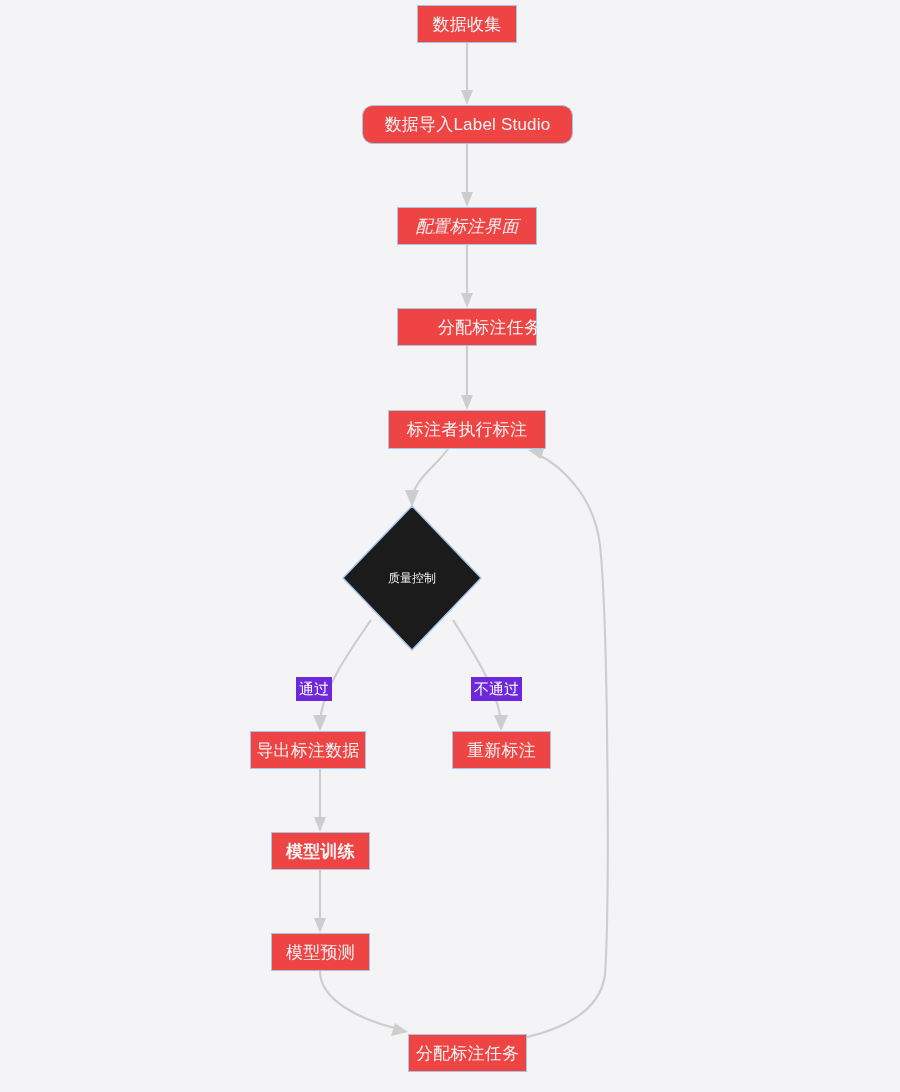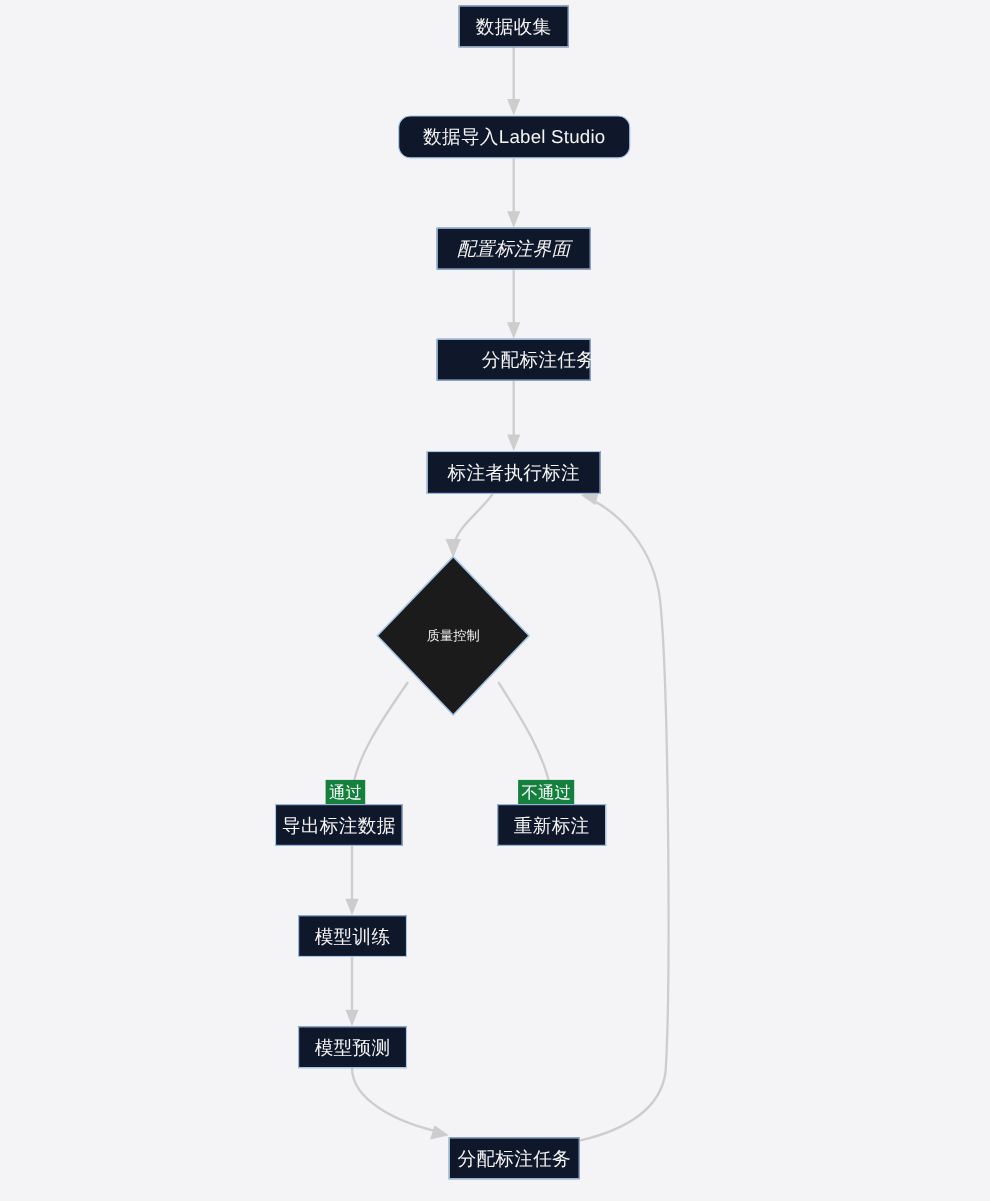--- a/index.html
+++ b/index.html
@@ -36,21 +36,21 @@
   .arrow-head {
     fill: #cdcdcd;
     stroke: none;
   }
   .node {
     position: absolute;
     box-sizing: border-box;
     display: flex;
     align-items: center;
     justify-content: center;
-    background: #0f172a;
+    background: #ef4444;
     border: 1.4px solid #a4c4e8;
     color: #f4f4f4;
     font-size: 17px;
     line-height: 1;
     letter-spacing: 0.2px;
     white-space: nowrap;
     user-select: none;
   }
   .node-label {
     display: block;
@@ -82,28 +82,27 @@
     display: flex;
     align-items: center;
     justify-content: center;
     color: #f4f4f4;
     font-size: 12px;
     white-space: nowrap;
     user-select: none;
   }
   .edge-label {
     position: absolute;
-    background: #15803d;
+    background: #6d28d9;
     color: #ffffff;
     font-size: 15px;
     line-height: 1;
     padding: 4px 3px 5px 3px;
     white-space: nowrap;
     user-select: none;
-    margin-top: 32px;
   }
 </style>
 </head>
 <body>
 
 <div id="diagram-root">
 
   <svg class="edges" viewBox="0 0 900 1092">
 
     <g>
@@ -194,21 +193,21 @@
   <div class="edge-label" style="left:471px; top:677px;">不通过</div>
 
   <div class="node" style="left:250px; top:731px; width:116px; height:38px;">
     <span class="node-label">导出标注数据</span>
   </div>
 
   <div class="node" style="left:452px; top:731px; width:99px; height:38px;">
     <span class="node-label">重新标注</span>
   </div>
 
-  <div class="node" style="left:271px; top:832px; width:99px; height:38px;">
+  <div class="node" style="left:271px; top:832px; width:99px; height:38px;font-weight:bold;">
     <span class="node-label">模型训练</span>
   </div>
 
   <div class="node" style="left:271px; top:933px; width:99px; height:38px;">
     <span class="node-label">模型预测</span>
   </div>
 
   <div class="node" style="left:408px; top:1034px; width:119px; height:38px;">
     <span class="node-label">分配标注任务</span>
   </div>

